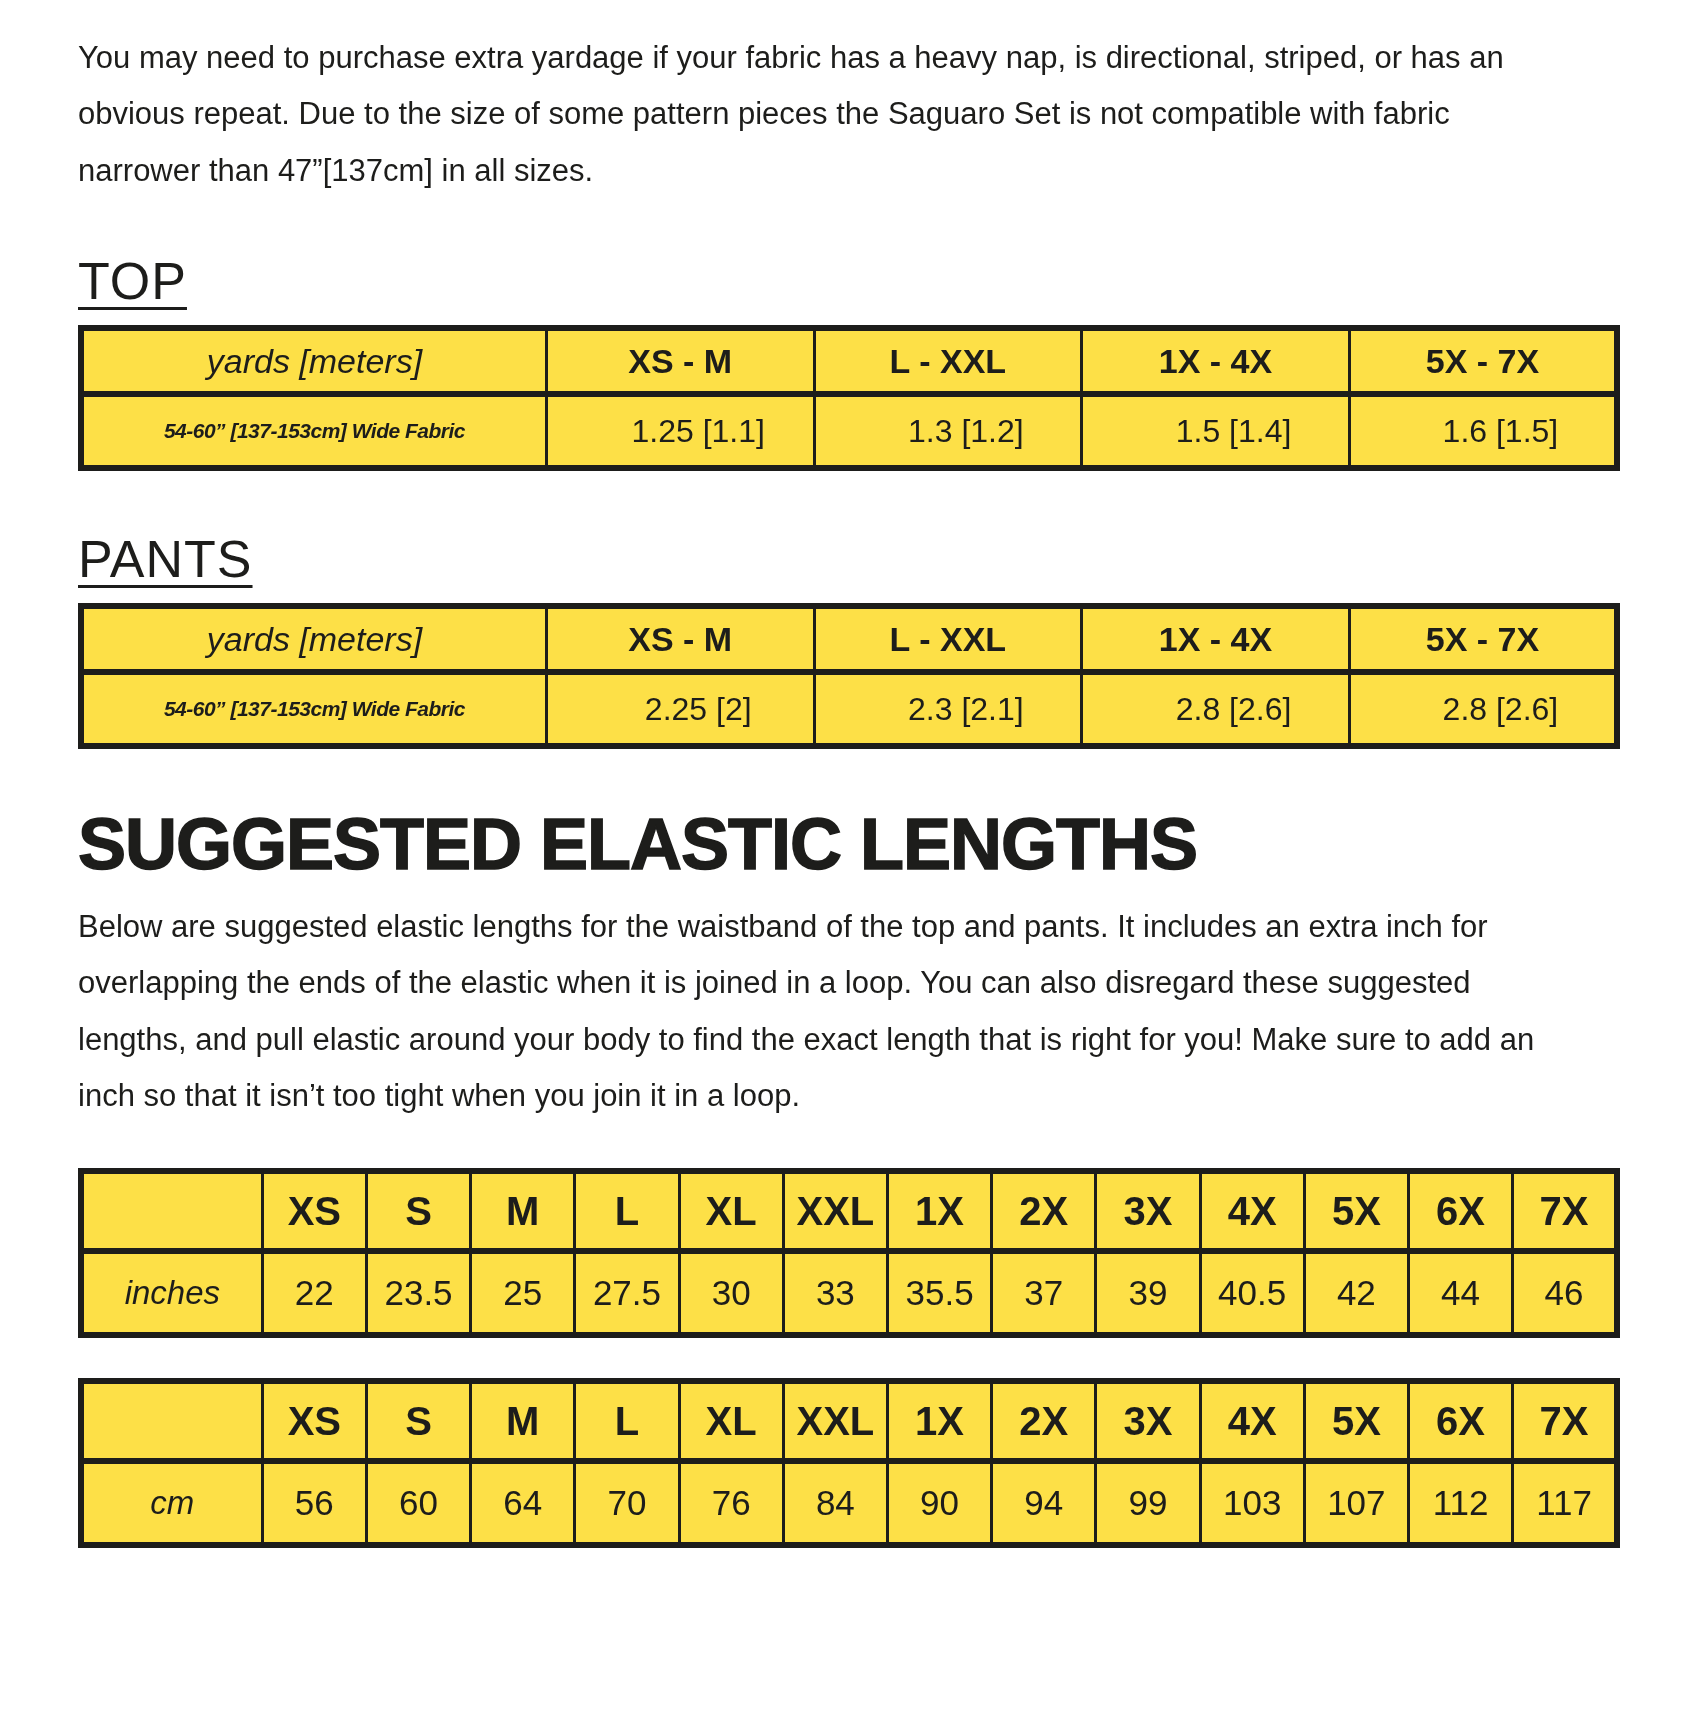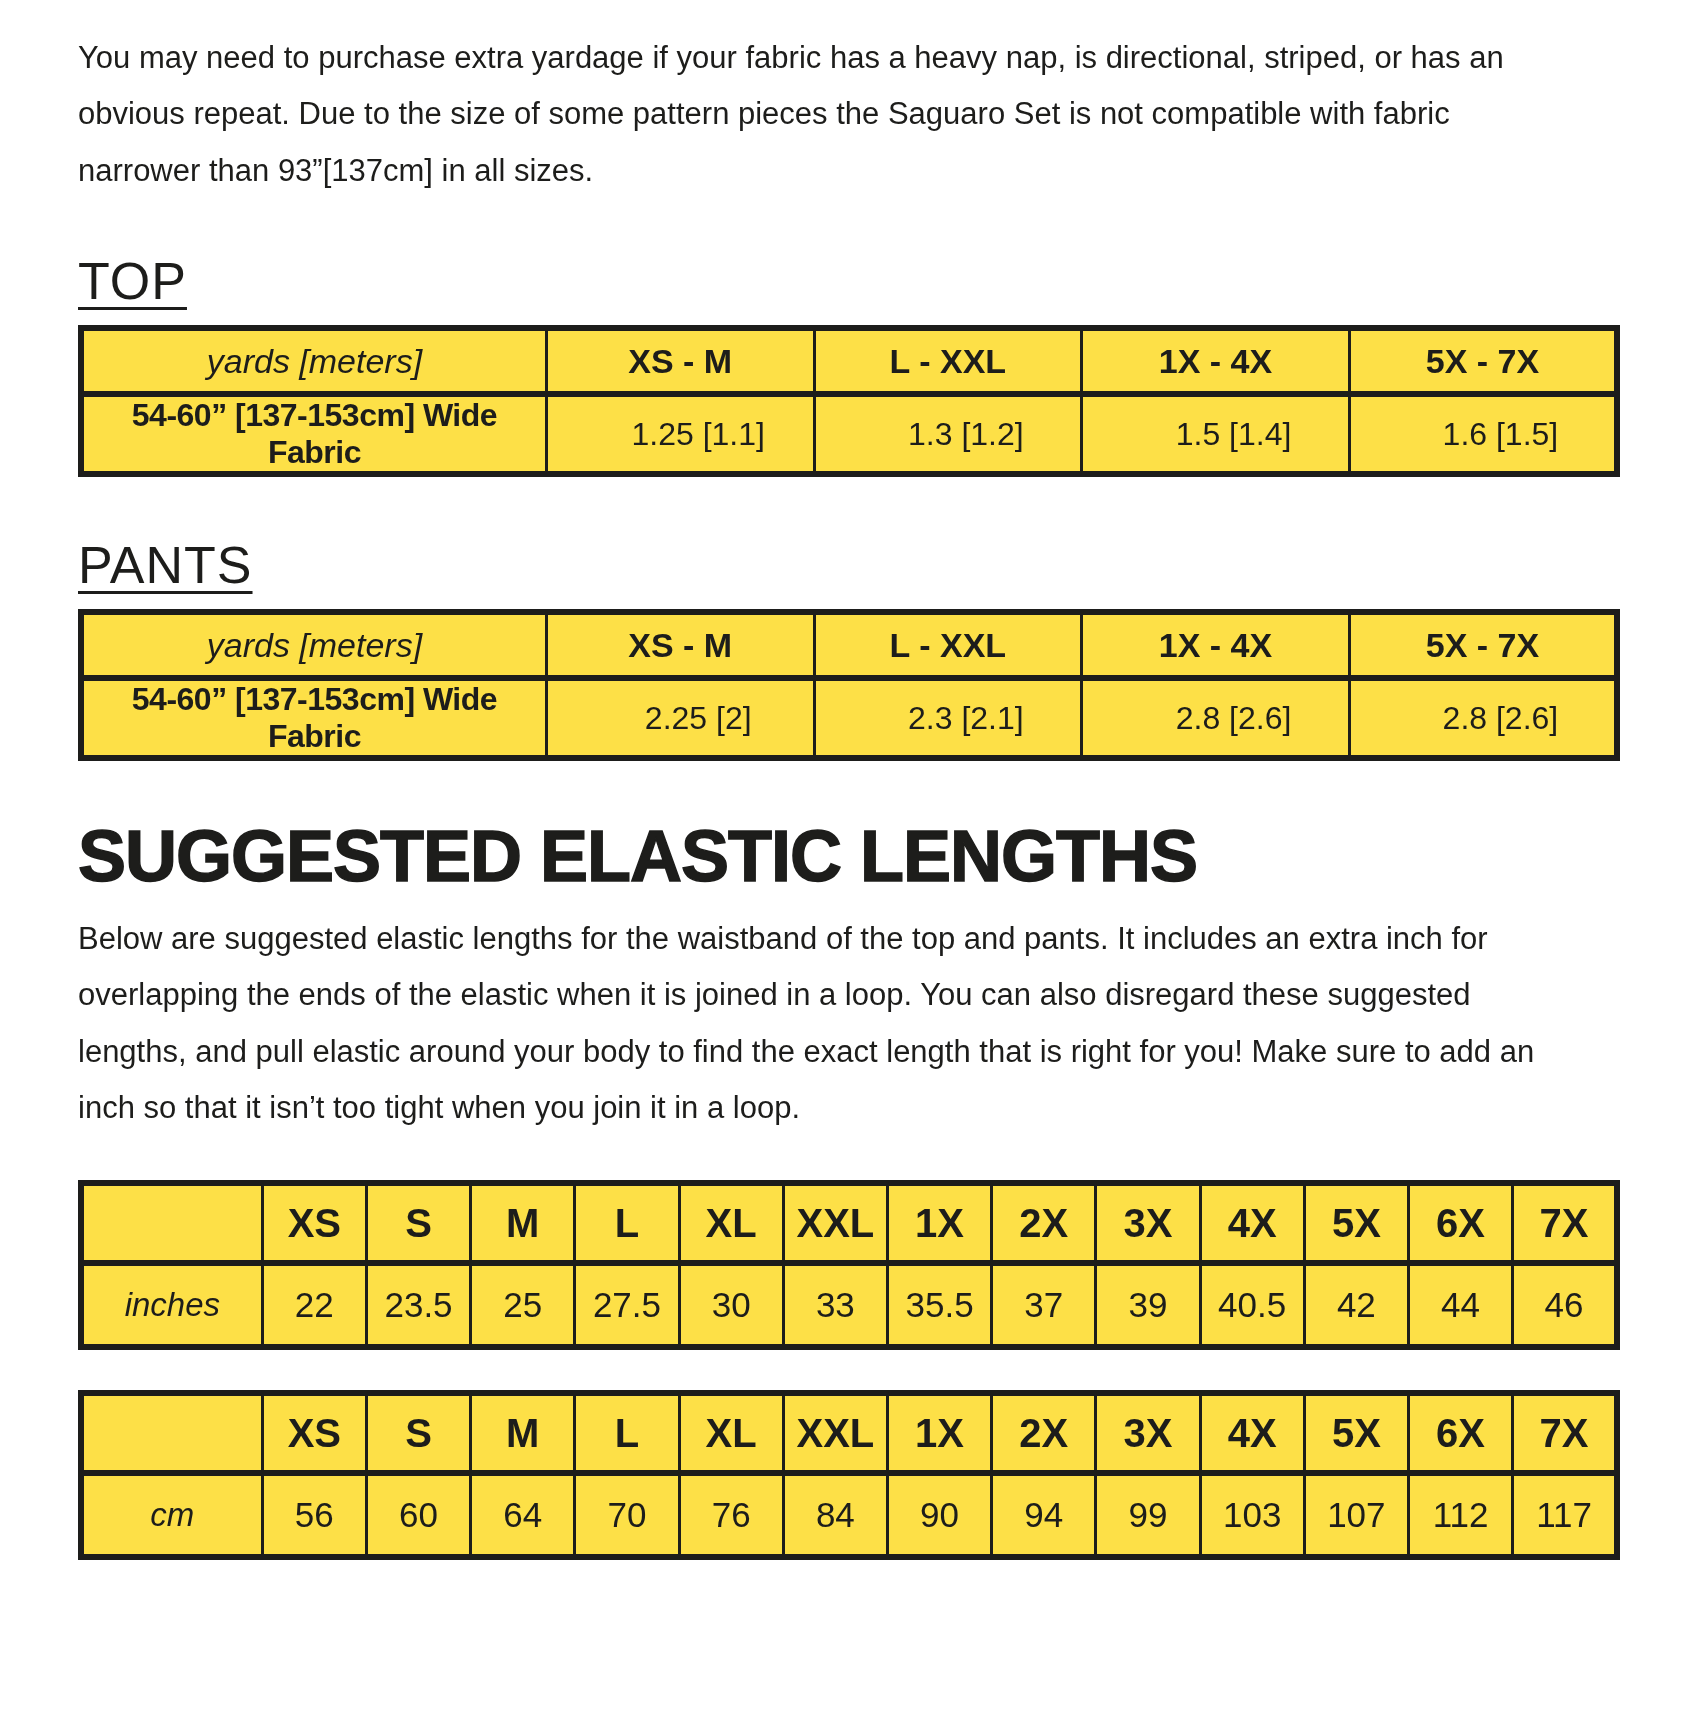--- a/index.html
+++ b/index.html
@@ -53,39 +53,39 @@
   table { border: 6px solid #1d1d1b; }
   th, td { border: 3px solid #1d1d1b; text-align: center; vertical-align: middle; padding: 0 4px; }
   thead th { border-bottom: 6px solid #1d1d1b; }
 
   
   .yardage-table { margin-bottom: 36px; }
   .yardage-table thead th { height: 66px; font-size: 34px; }
   .yardage-table tbody td { height: 74px; }
   .yardage-table .unit-col { width: 30.3%; font-style: italic; font-weight: 400; }
   .yardage-table .size-col { font-weight: 700; }
-  .yardage-table .row-label { font-weight: 700; font-size: 32px; letter-spacing: -0.5px; }
+  .yardage-table .row-label { font-weight: 700; font-size: 21px; letter-spacing: -0.5px; font-style: italic; }
   .yardage-table .value-cell { font-size: 32px; font-weight: 400; padding-left: 40px; }
 
   .elastic-section { margin-top: 58px; }
 
   
   .elastic-table { margin-bottom: 40px; }
   .elastic-table thead th { height: 80px; font-size: 40px; font-weight: 700; }
   .elastic-table tbody td { height: 84px; font-size: 35px; font-weight: 400; }
   .elastic-table .label-col { width: 11.8%; }
   .elastic-table .unit-label { font-style: italic; font-size: 33px; }
 </style>
 </head>
 <body>
 
 <div class="content">
 
 
-  <p class="body-text intro">You may need to purchase extra yardage if your fabric has a heavy nap, is directional, striped, or has an obvious repeat. Due to the size of some pattern pieces the Saguaro Set is not compatible with fabric narrower than 93”[137cm] in all sizes.</p>
+  <p class="body-text intro">You may need to purchase extra yardage if your fabric has a heavy nap, is directional, striped, or has an obvious repeat. Due to the size of some pattern pieces the Saguaro Set is not compatible with fabric narrower than 47”[137cm] in all sizes.</p>
 
   <h2 class="sub-heading">TOP</h2>
 
   <table class="yardage-table">
     <thead>
       <tr>
         <th class="unit-col">yards [meters]</th>
         <th class="size-col">XS - M</th>
         <th class="size-col">L - XXL</th>
         <th class="size-col">1X - 4X</th>

